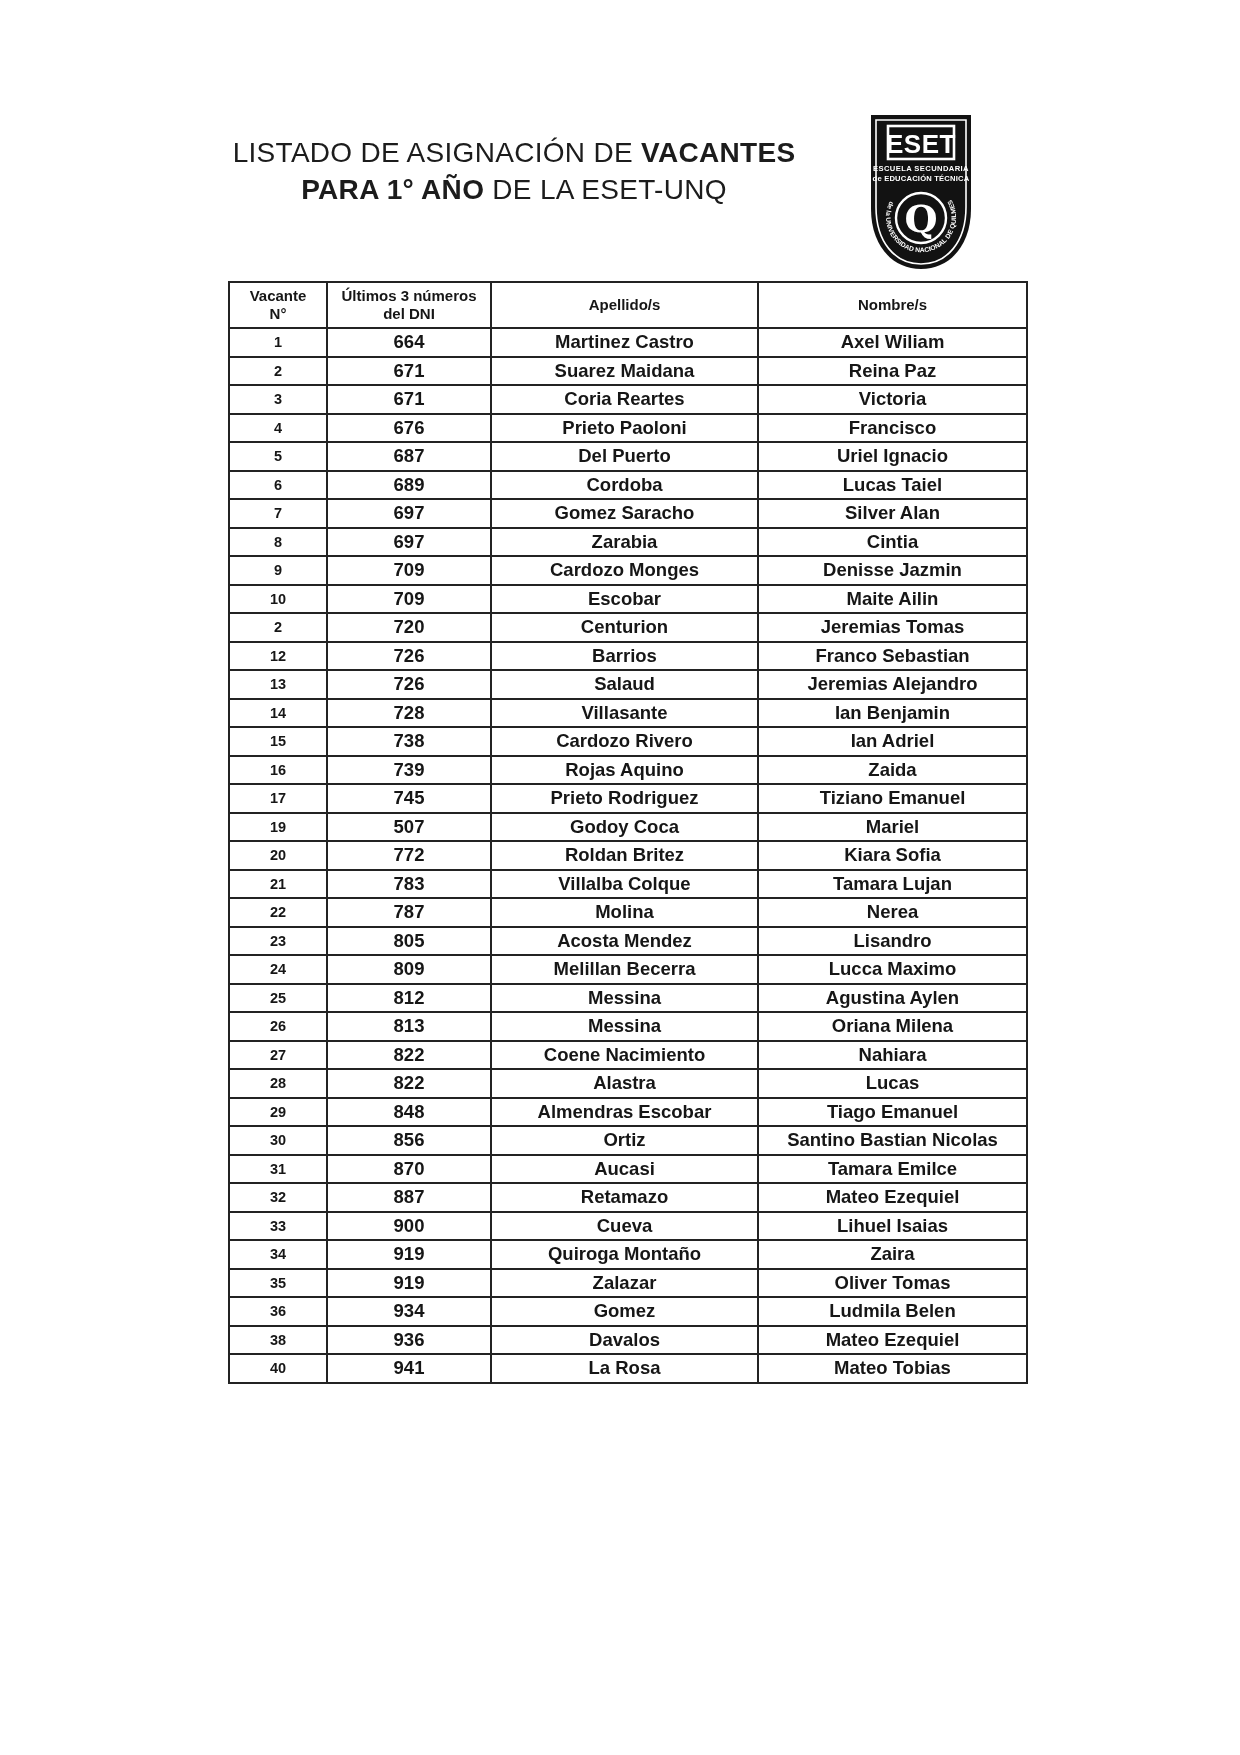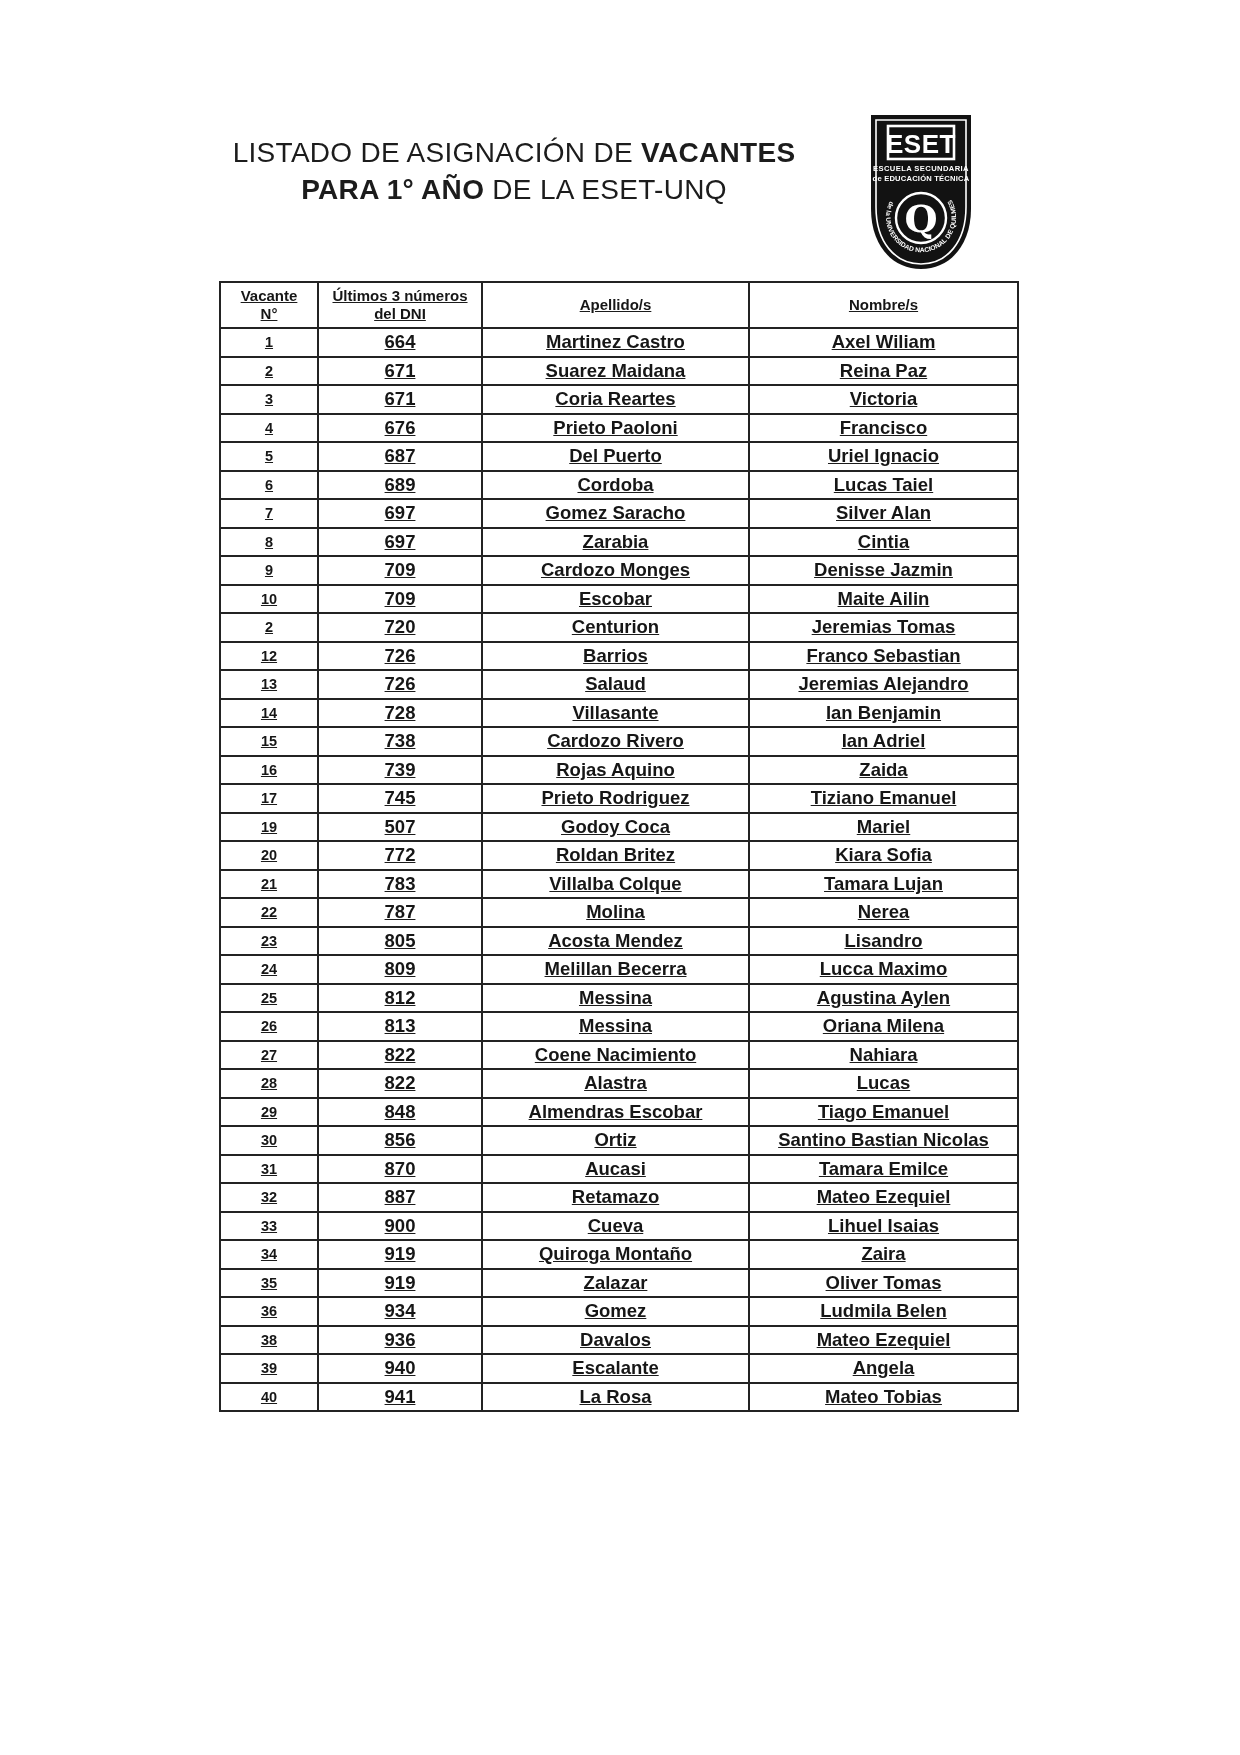--- a/index.html
+++ b/index.html
@@ -9,22 +9,22 @@
     -webkit-font-smoothing:antialiased;
   }
   .title-block{
     position:absolute;left:198px;top:134px;width:576px;
     text-align:center;font-size:28px;line-height:37px;letter-spacing:.3px;
     color:#1c1c1c;font-weight:400;margin-left:28px;
   }
   .title-block .bold{font-weight:700;}
   .logo-wrap{position:absolute;left:866px;top:111px;width:110px;height:160px;}
   .doc-table{
-    position:absolute;left:219px;top:281px;width:798px;
-    border-collapse:collapse;table-layout:fixed;text-decoration:underline;
+    position:absolute;left:228px;top:281px;width:798px;
+    border-collapse:collapse;table-layout:fixed;
   }
   .doc-table th,.doc-table td{
     border:2px solid #232323;text-align:center;vertical-align:middle;
     padding:0;font-weight:700;color:#161616;overflow:hidden;
   }
   .doc-table th{
     height:44px;font-size:15px;line-height:18px;white-space:pre-line;
   }
   .doc-table td{height:26.5px;font-size:18.5px;line-height:20px;white-space:nowrap;}
   .doc-table td.c0{font-size:14.5px;}
@@ -283,25 +283,19 @@
     <td class="c2">Gomez</td>
     <td class="c3">Ludmila Belen</td>
   </tr>
       <tr>
     <td class="c0">38</td>
     <td class="c1">936</td>
     <td class="c2">Davalos</td>
     <td class="c3">Mateo Ezequiel</td>
   </tr>
       <tr>
-    <td class="c0">39</td>
-    <td class="c1">940</td>
-    <td class="c2">Escalante</td>
-    <td class="c3">Angela</td>
-  </tr>
-      <tr>
     <td class="c0">40</td>
     <td class="c1">941</td>
     <td class="c2">La Rosa</td>
     <td class="c3">Mateo Tobias</td>
   </tr>
     </tbody>
 </table>
 
 </body></html>

